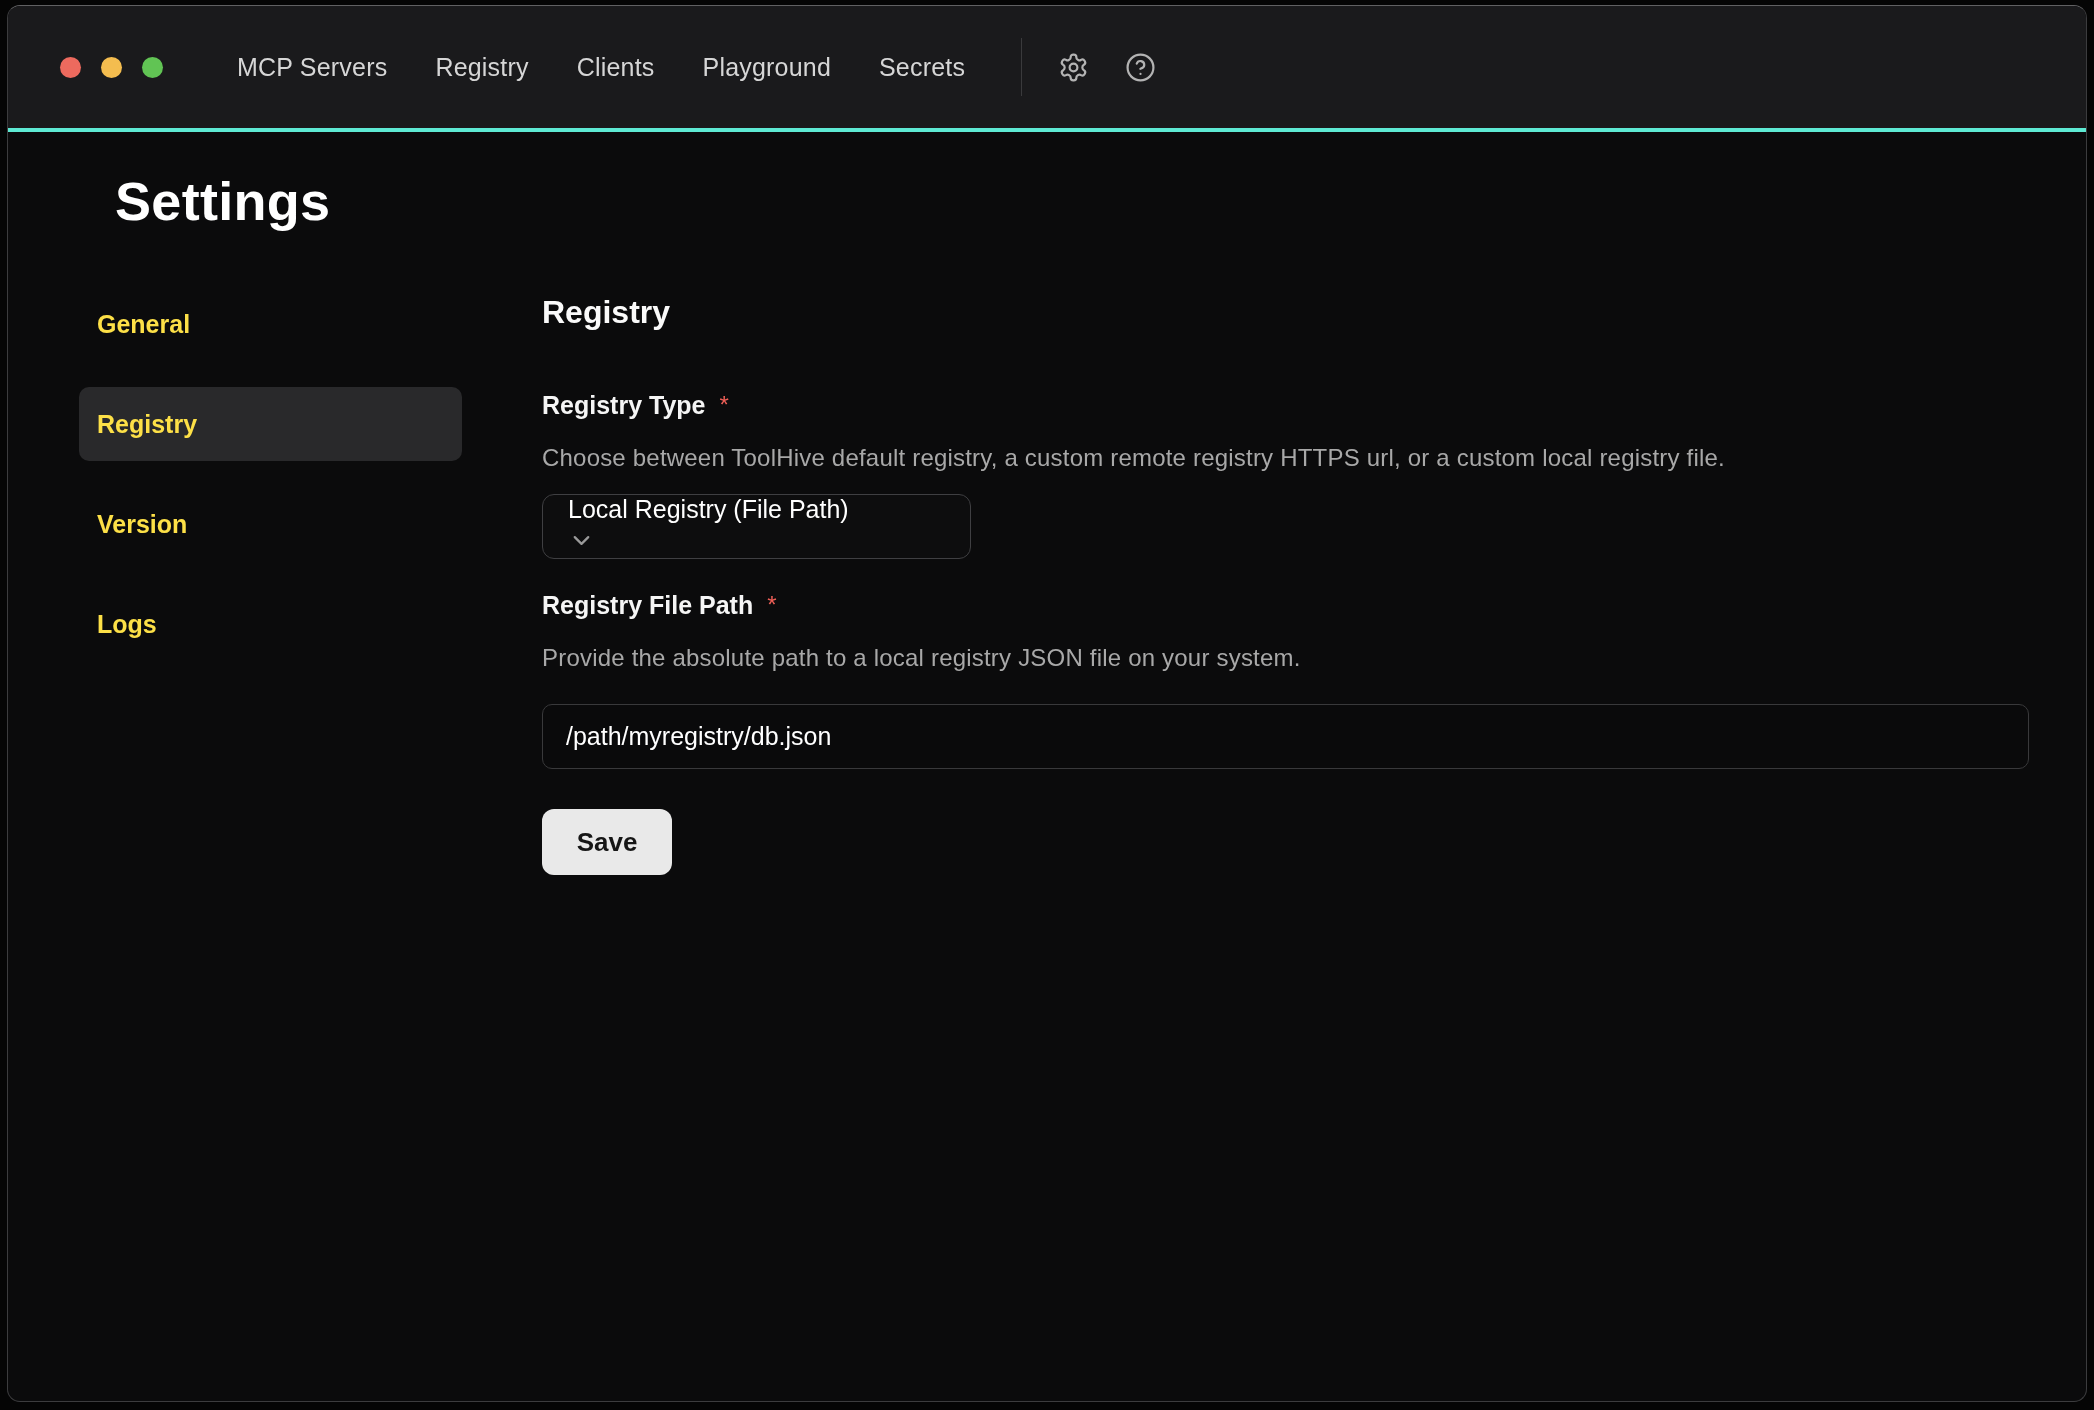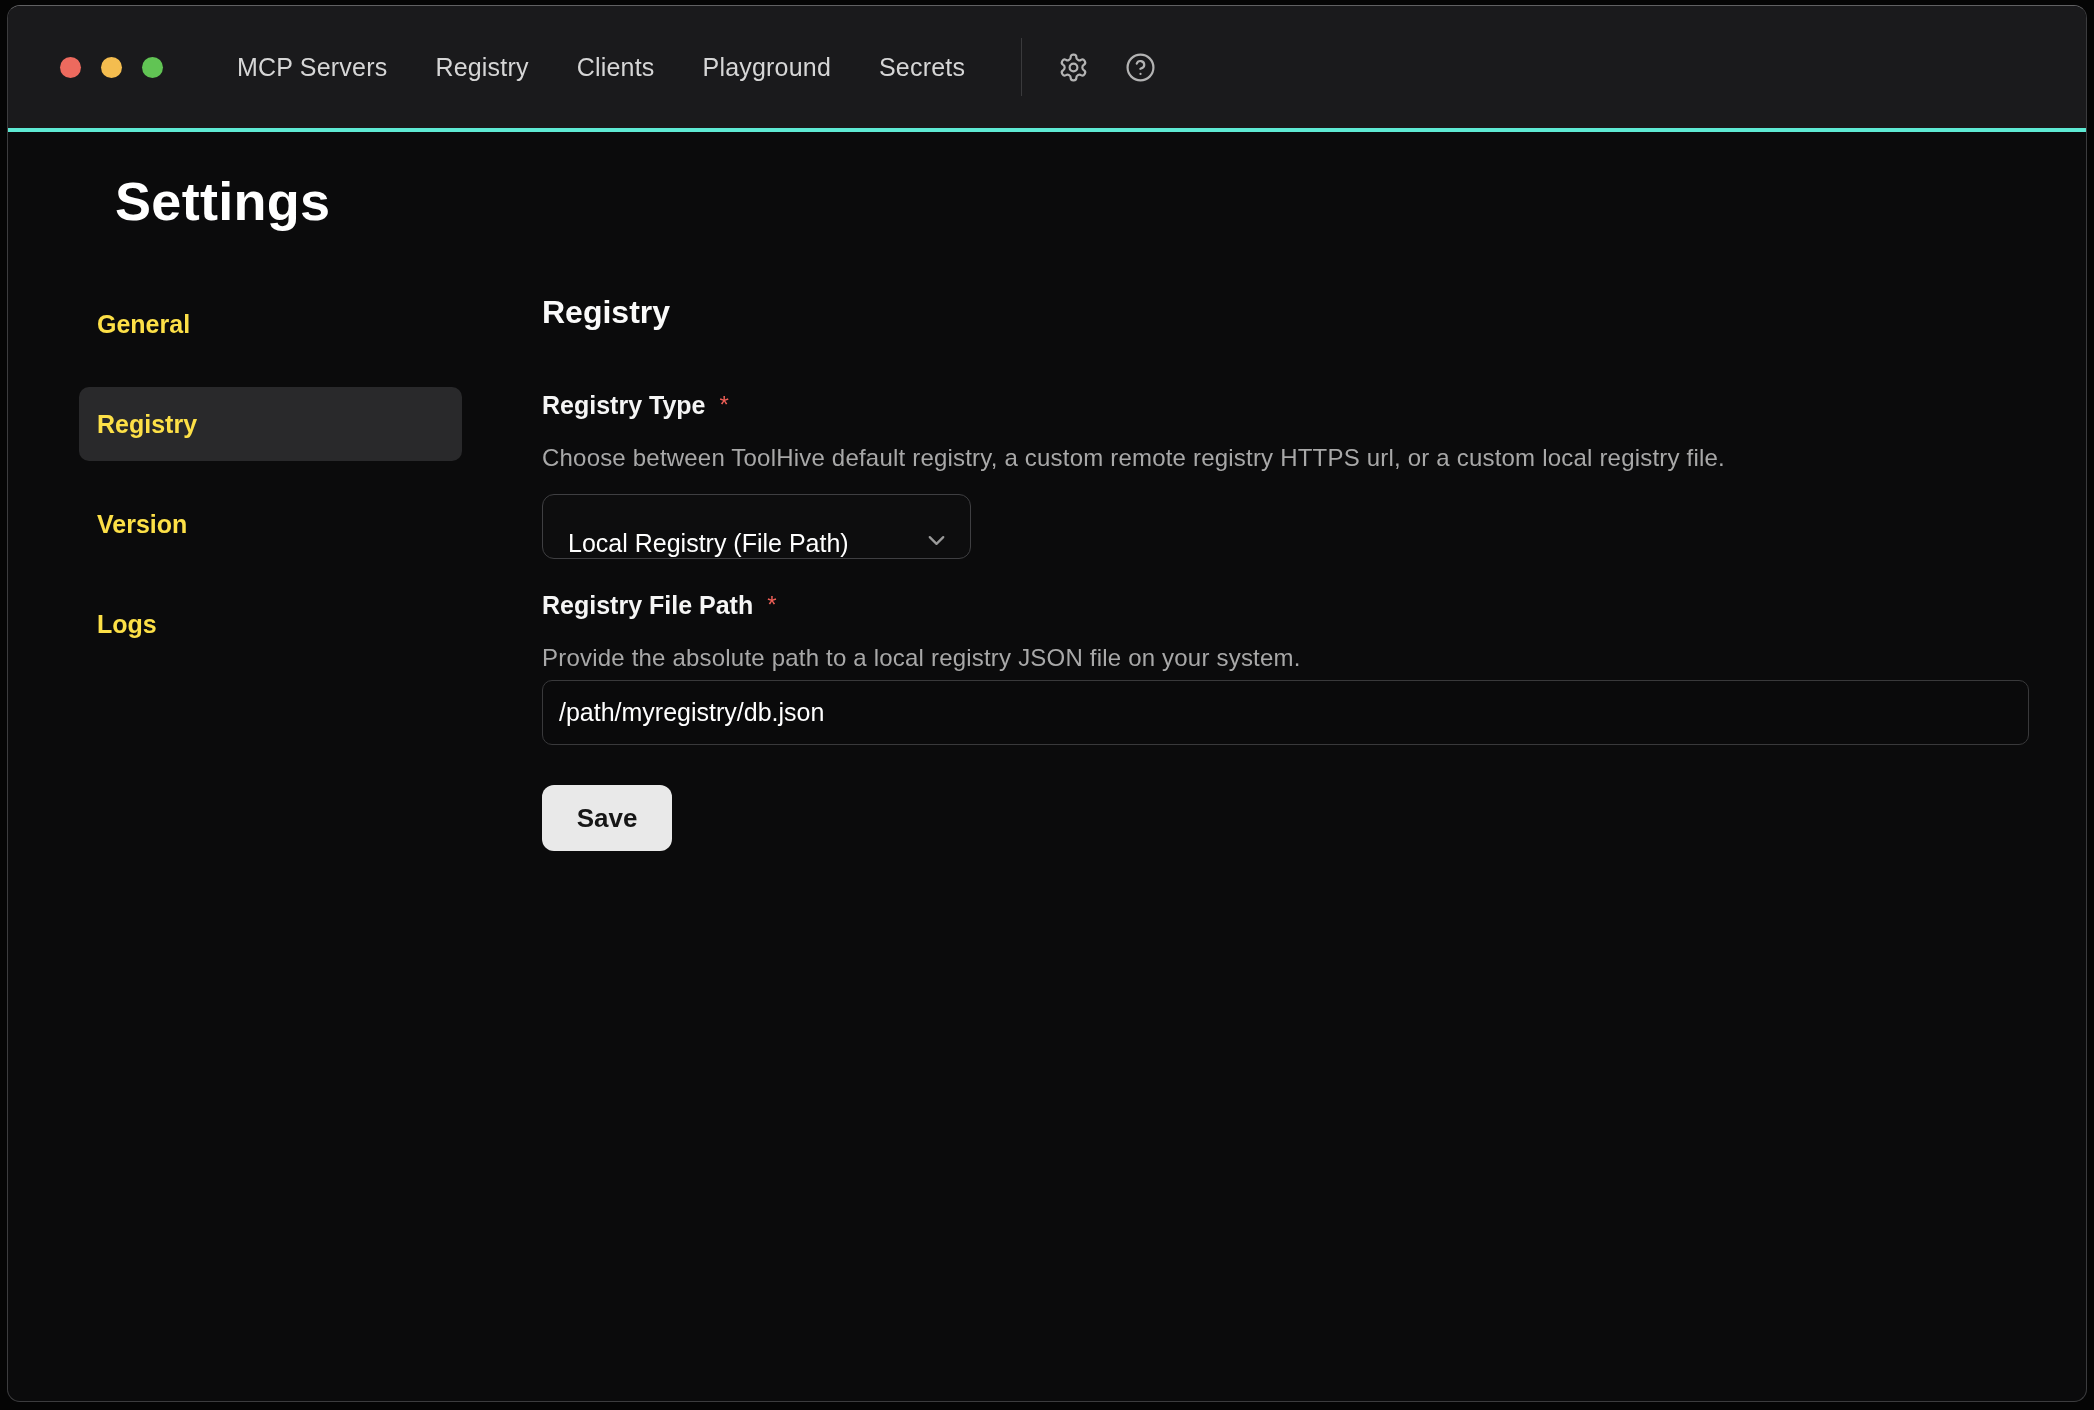--- a/index.html
+++ b/index.html
@@ -96,36 +96,37 @@
     color: #a8a8a8;
     letter-spacing: 0.2px;
   }
   .select-control {
     margin-top: 22px;
     width: 429px; height: 65px;
     border: 1px solid #3f3f42;
     border-radius: 12px;
     background: #0d0d0e;
     display: flex;
-    align-items: flex-end;
+    align-items: flex-start;
     justify-content: space-between;
     padding: 0 20px 0 25px;
     cursor: default;
+    flex-direction: column;
   }
   .select-value { font-size: 25px; color: #ffffff; }
   .text-input {
-    margin-top: 8px;
+    margin-top: 32px;
     width: 1487px; height: 65px;
     background: #0a0a0b;
     border: 1px solid #39393b;
     border-radius: 10px;
     color: #ffffff;
     font-size: 25px;
     font-family: "Liberation Sans", "DejaVu Sans", sans-serif;
-    padding: 0 16px;
+    padding: 0 23px;
     outline: none;
   }
   .save-button {
     margin-top: 40px;
     width: 130px; height: 66px;
     background: #e9e9e9;
     color: #161616;
     font-size: 26px;
     font-weight: 600;
     font-family: "Liberation Sans", "DejaVu Sans", sans-serif;

